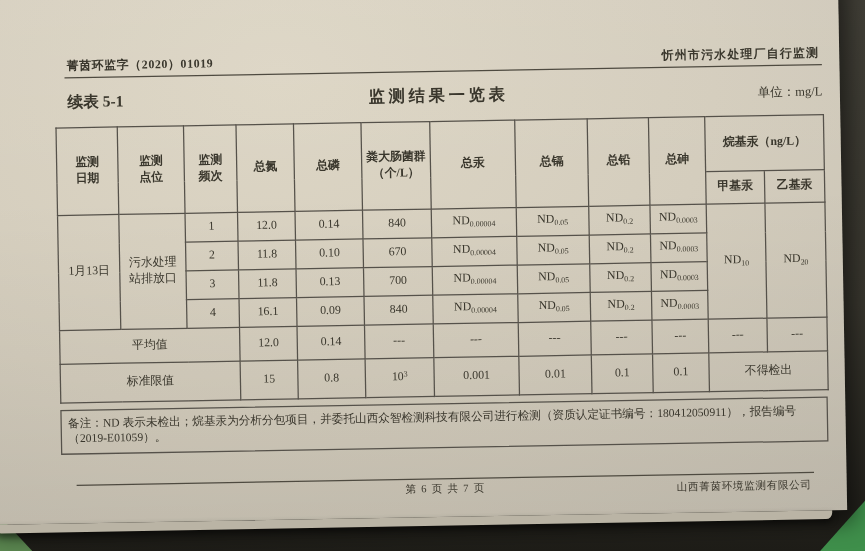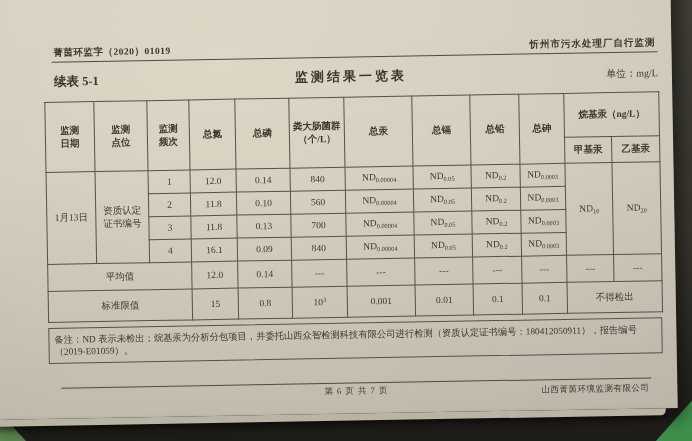--- a/index.html
+++ b/index.html
@@ -107,37 +107,37 @@
         <th rowspan="2">总铅</th>
         <th rowspan="2">总砷</th>
         <th colspan="2">烷基汞（ng/L）</th>
       </tr>
       <tr class="hdr2">
         <th>甲基汞</th>
         <th>乙基汞</th>
       </tr>
       <tr class="data">
         <td rowspan="4">1月13日</td>
-        <td rowspan="4"><span class="w4">资质认定证书编号</span></td>
+        <td rowspan="4"><span class="w4">污水处理站排放口</span></td>
         <td>1</td>
         <td>12.0</td>
         <td>0.14</td>
         <td>840</td>
         <td><span>ND</span><sub>0.00004</sub></td>
         <td><span>ND</span><sub>0.05</sub></td>
         <td><span>ND</span><sub>0.2</sub></td>
         <td><span>ND</span><sub>0.0003</sub></td>
         <td rowspan="4"><span>ND</span><sub>10</sub></td>
         <td rowspan="4"><span>ND</span><sub>20</sub></td>
       </tr>
       <tr class="data">
         <td>2</td>
         <td>11.8</td>
         <td>0.10</td>
-        <td>560</td>
+        <td>670</td>
         <td><span>ND</span><sub>0.00004</sub></td>
         <td><span>ND</span><sub>0.05</sub></td>
         <td><span>ND</span><sub>0.2</sub></td>
         <td><span>ND</span><sub>0.0003</sub></td>
       </tr>
       <tr class="data">
         <td>3</td>
         <td>11.8</td>
         <td>0.13</td>
         <td>700</td>

